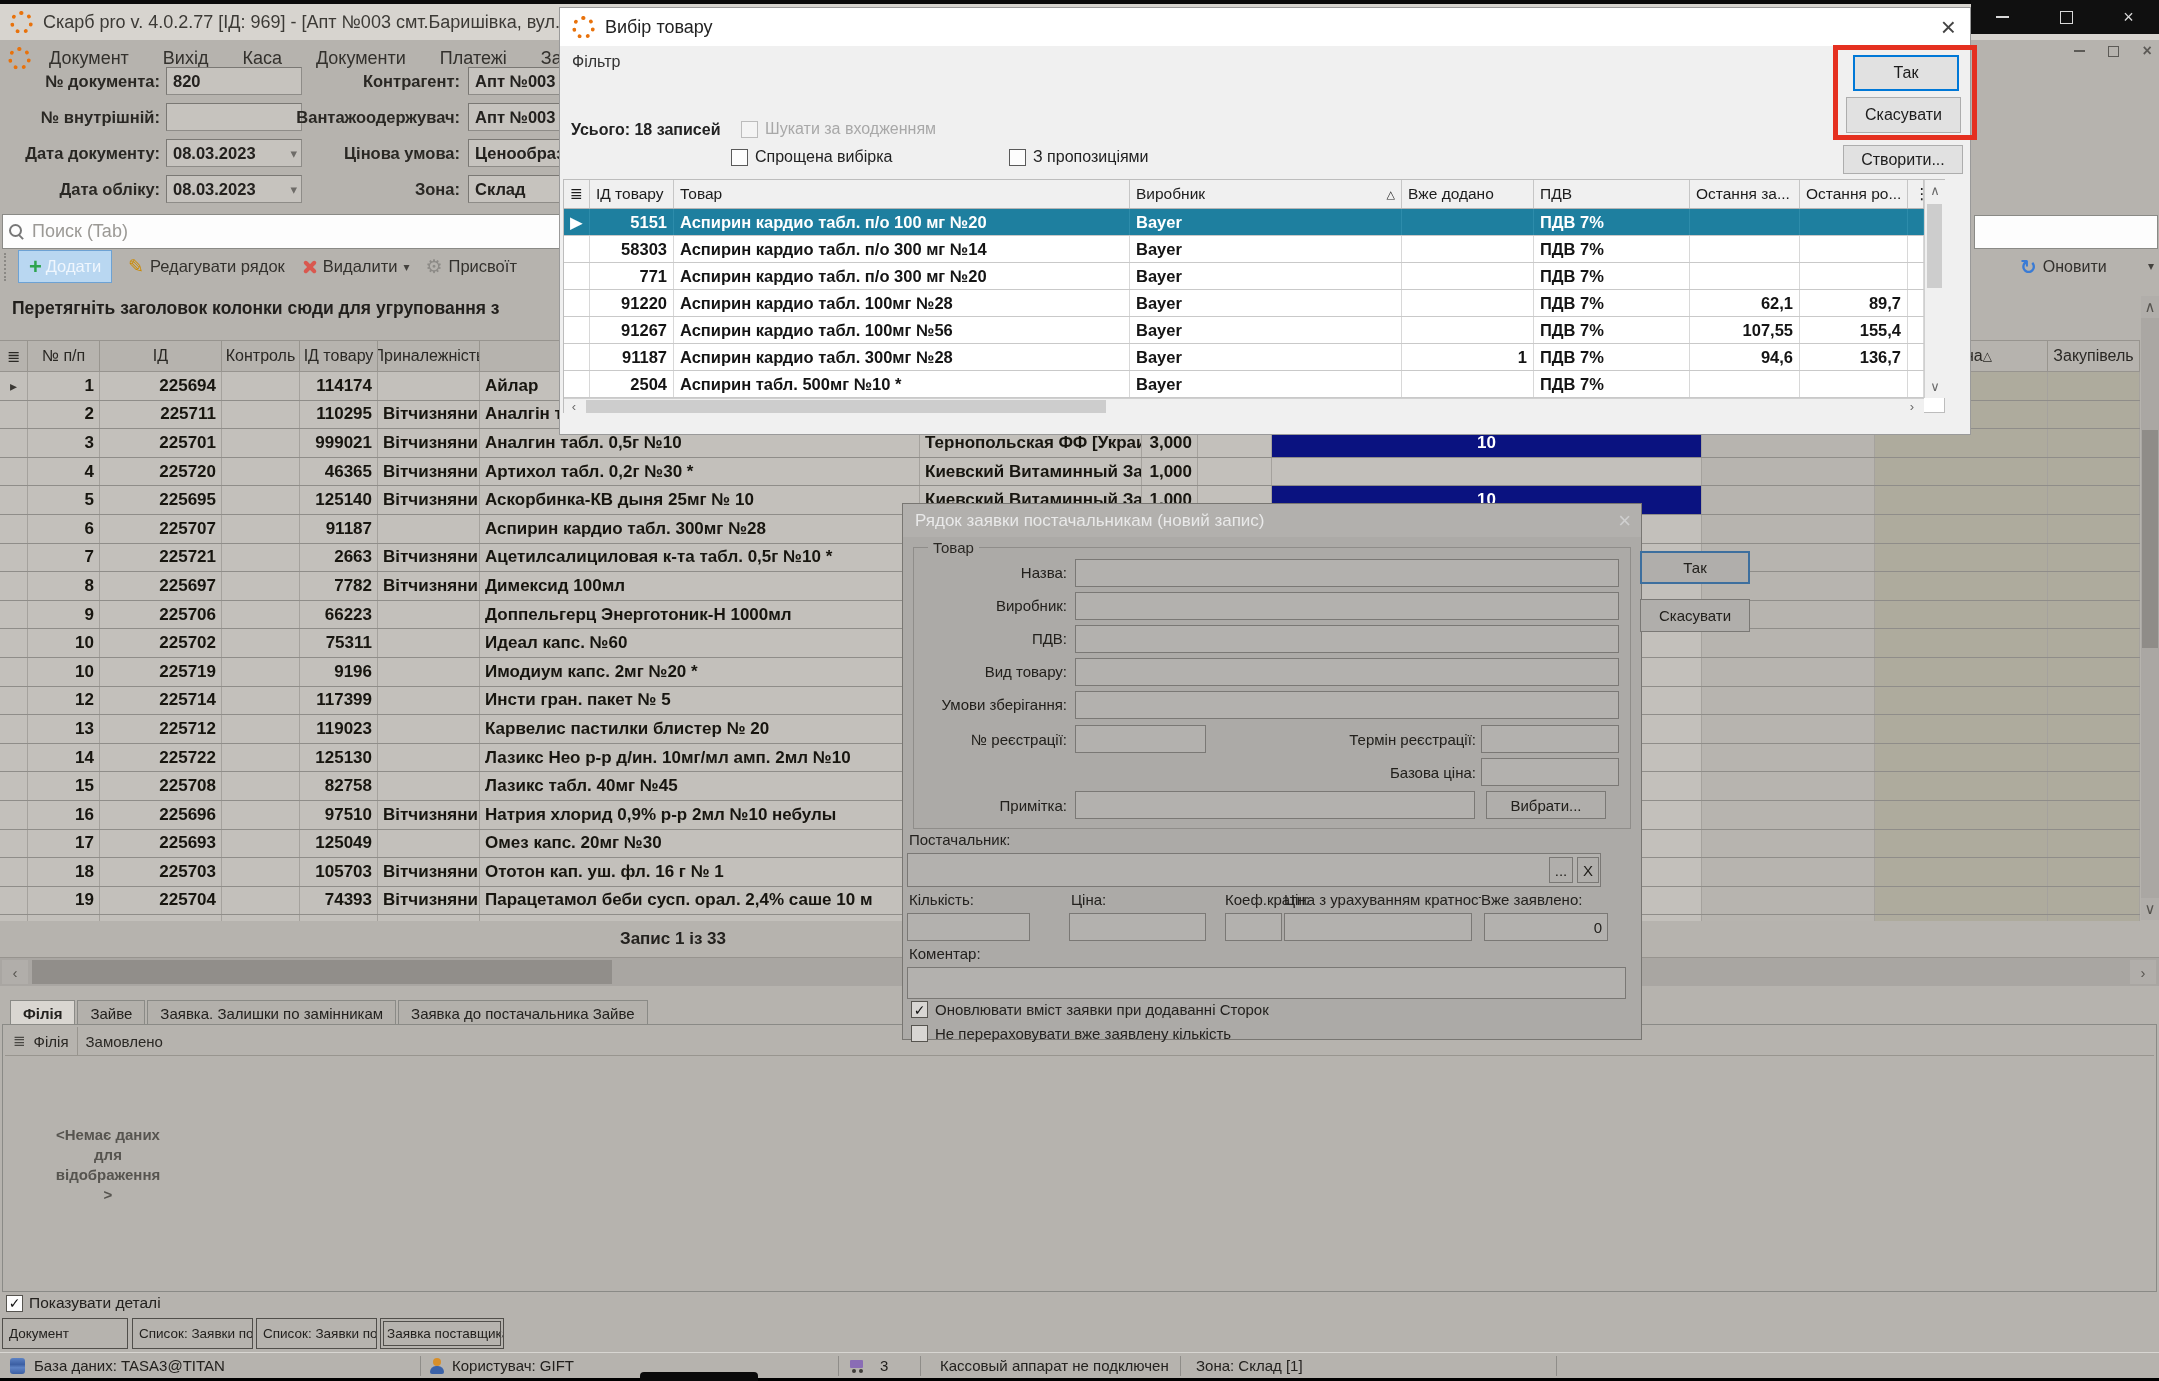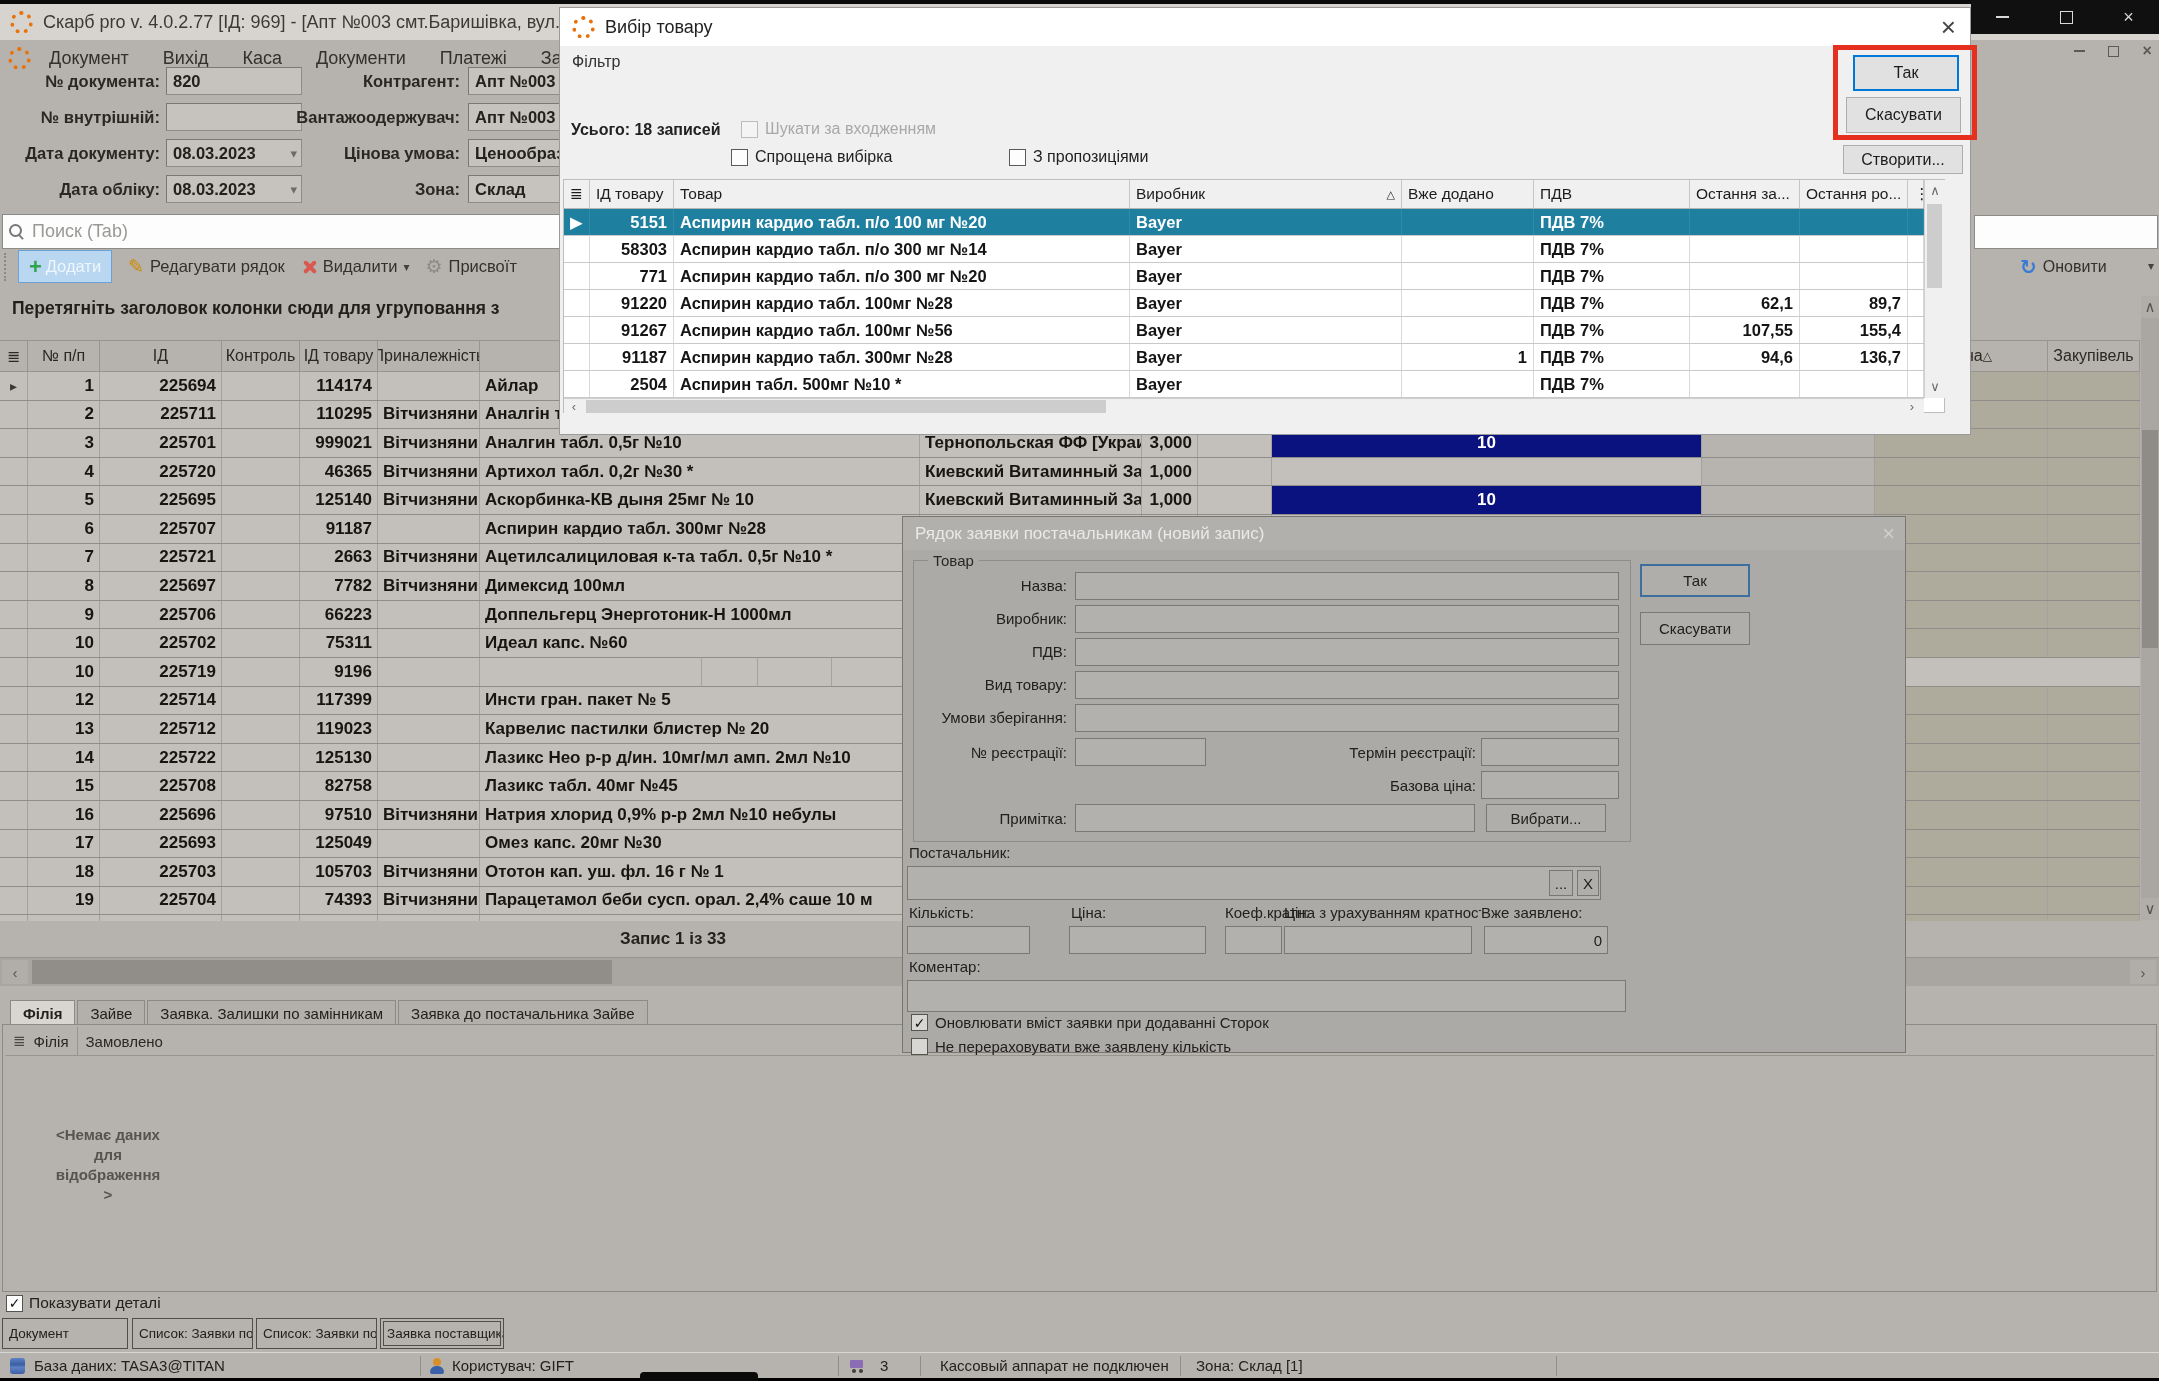--- a/index.html
+++ b/index.html
@@ -96,21 +96,21 @@
   .dbicon{position:absolute;top:5px;width:15px;height:16px;border-radius:3px;background:linear-gradient(#5d82c4,#3c5fa3 40%,#5d82c4 60%,#3c5fa3);}
   .usericon{position:absolute;top:5px;width:14px;height:16px;}
   .usericon::before{content:"";position:absolute;left:3px;top:0;width:8px;height:8px;border-radius:50%;background:#d88f2a;}
   .usericon::after{content:"";position:absolute;left:0;top:8px;width:14px;height:8px;border-radius:6px 6px 2px 2px;background:#3b62a8;}
   .carticon{position:absolute;top:6px;width:16px;height:14px;}
   .carticon::before{content:"";position:absolute;left:0;top:1px;width:13px;height:8px;background:#8a6db5;border-radius:1px;}
   .carticon::after{content:"";position:absolute;left:2px;top:10px;width:4px;height:4px;border-radius:50%;background:#3f3d39;box-shadow:7px 0 0 #3f3d39;}
   #blackstrip{left:0;top:1378px;width:2159px;height:3px;background:#000;}
   #blacknotch{left:640px;top:1372px;width:118px;height:9px;background:#0a0a0a;border-radius:4px 4px 0 0;}
   
-  #dialog2{left:902px;top:516px;width:1004px;height:537px;background:#acaaa7;border:1px solid #787672;box-sizing:border-box;z-index:20;}
+  #dialog2{left:902px;top:503px;width:740px;height:537px;background:#acaaa7;border:1px solid #787672;box-sizing:border-box;z-index:20;}
   #d2-title{position:absolute;left:0;top:0;width:100%;height:33px;background:#b2b0ad;display:flex;align-items:center;}
   #d2-title-text{margin-left:12px;font-size:17px;color:#e9e9e9;white-space:nowrap;}
   #d2-close{position:absolute;right:10px;top:4px;font-size:22px;color:#cfcfcf;}
   #d2-group{position:absolute;left:10px;top:43px;width:716px;height:280px;border:1px solid #8f8d8a;}
   #d2-group-label{position:absolute;left:14px;top:-9px;background:#acaaa7;padding:0 5px;font-size:15px;color:#2a2824;}
   .d2row{position:absolute;height:28px;display:flex;align-items:center;}
   .d2-label{font-size:15px;color:#22201c;text-align:right;white-space:nowrap;}
   .d2in{background:#b3b1ae;border:1px solid #7a7875;box-sizing:border-box;height:28px;display:flex;align-items:center;font-size:15px;padding:0 5px;}
   .d2btn{background:#b0aeab;border:1px solid #7a7875;box-sizing:border-box;display:flex;align-items:center;justify-content:center;font-size:15px;color:#22201c;}
   #d2-ok{position:absolute;left:737px;top:47px;width:110px;height:33px;border:2px solid #3d6f9e;}
@@ -437,20 +437,21 @@
         <div class="mc beige" style="width: 173px;"></div>
         <div class="mc beige" style="width: 92px;"></div>
       </div>
       <div class="mrow">
         <div class="mc ind" style="width: 28px;"></div>
         <div class="mc ra" style="width: 72px;">10</div>
         <div class="mc ra" style="width: 122px;">225719</div>
         <div class="mc" style="width: 78px;"></div>
         <div class="mc ra" style="width: 78px;">9196</div>
         <div class="mc" style="width: 102px;"></div>
+        <div class="mc" style="width: 440px;">Имодиум капс. 2мг №20 *</div>
         <div class="mc" style="width: 222px;"></div>
         <div class="mc ra" style="width: 56px;"></div>
         <div class="mc" style="width: 74px;"></div>
         <div class="mc" style="width: 430px;"></div>
         <div class="mc gray2" style="width: 173px;"></div>
         <div class="mc beige" style="width: 173px;"></div>
         <div class="mc beige" style="width: 92px;"></div>
       </div>
       <div class="mrow">
         <div class="mc ind" style="width: 28px;"></div>

